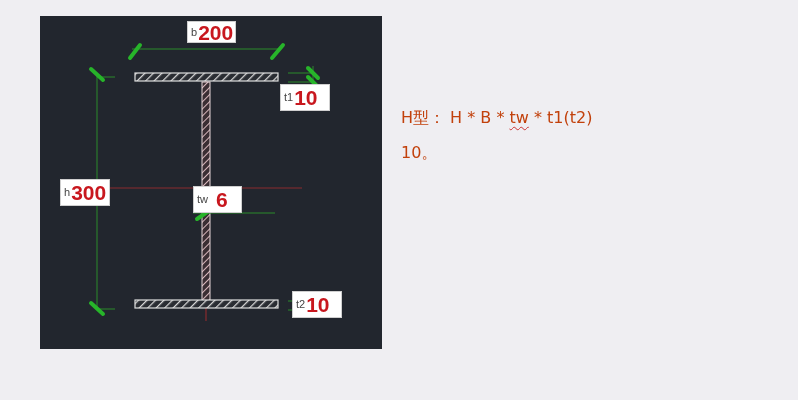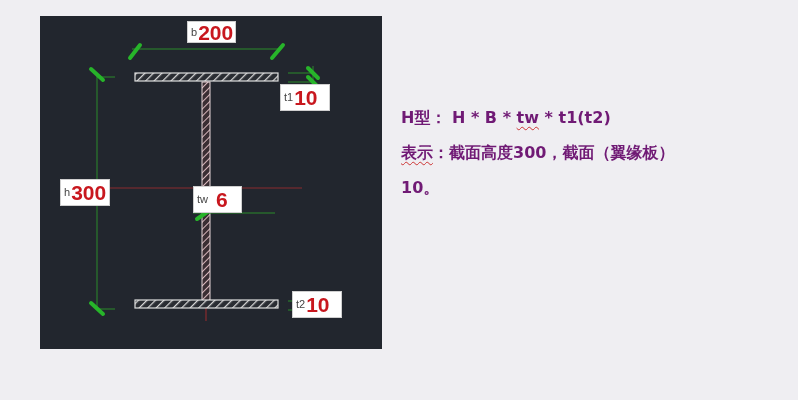--- a/index.html
+++ b/index.html
@@ -27,25 +27,24 @@
       box-sizing: border-box;
       padding: 0 3px;
       white-space: nowrap;
     }
     .label-box .prefix { color: #444; font-size: 11px; margin-right: 1px; }
     .label-box .value { color: #c8171e; font-weight: bold; font-size: 21px; }
     .desc {
       position: absolute;
       left: 401px; top: 100px;
       width: 360px;
-      color: #701a75;
+      color: #c2410c;
       font-family: "DejaVu Sans", sans-serif;
       font-size: 16px;
       line-height: 35px;
-      font-weight: bold;
     }
     .desc .line { display: block; white-space: nowrap; }
     .squiggle {
       text-decoration: underline wavy #c33;
       text-decoration-thickness: 1px;
       text-underline-offset: 3px;
     }
   </style>
 </head>
 <body>
@@ -119,15 +118,14 @@
   </div>
 
   <div class="label-box" style="left:252px; top:275px; width:50px; height:27px;">
     <span class="prefix">t2</span>
     <span class="value">10</span>
   </div>
 </div>
 
 <div class="desc">
   <span class="line"><span>H型： H * B * </span><span class="squiggle">tw</span><span> * t1(t2)</span></span>
-  <span class="line"><span class="squiggle">表示</span><span>：截面高度300，截面（翼缘板）</span></span>
   <span class="line">10。</span>
 </div>
 
 </body></html>

